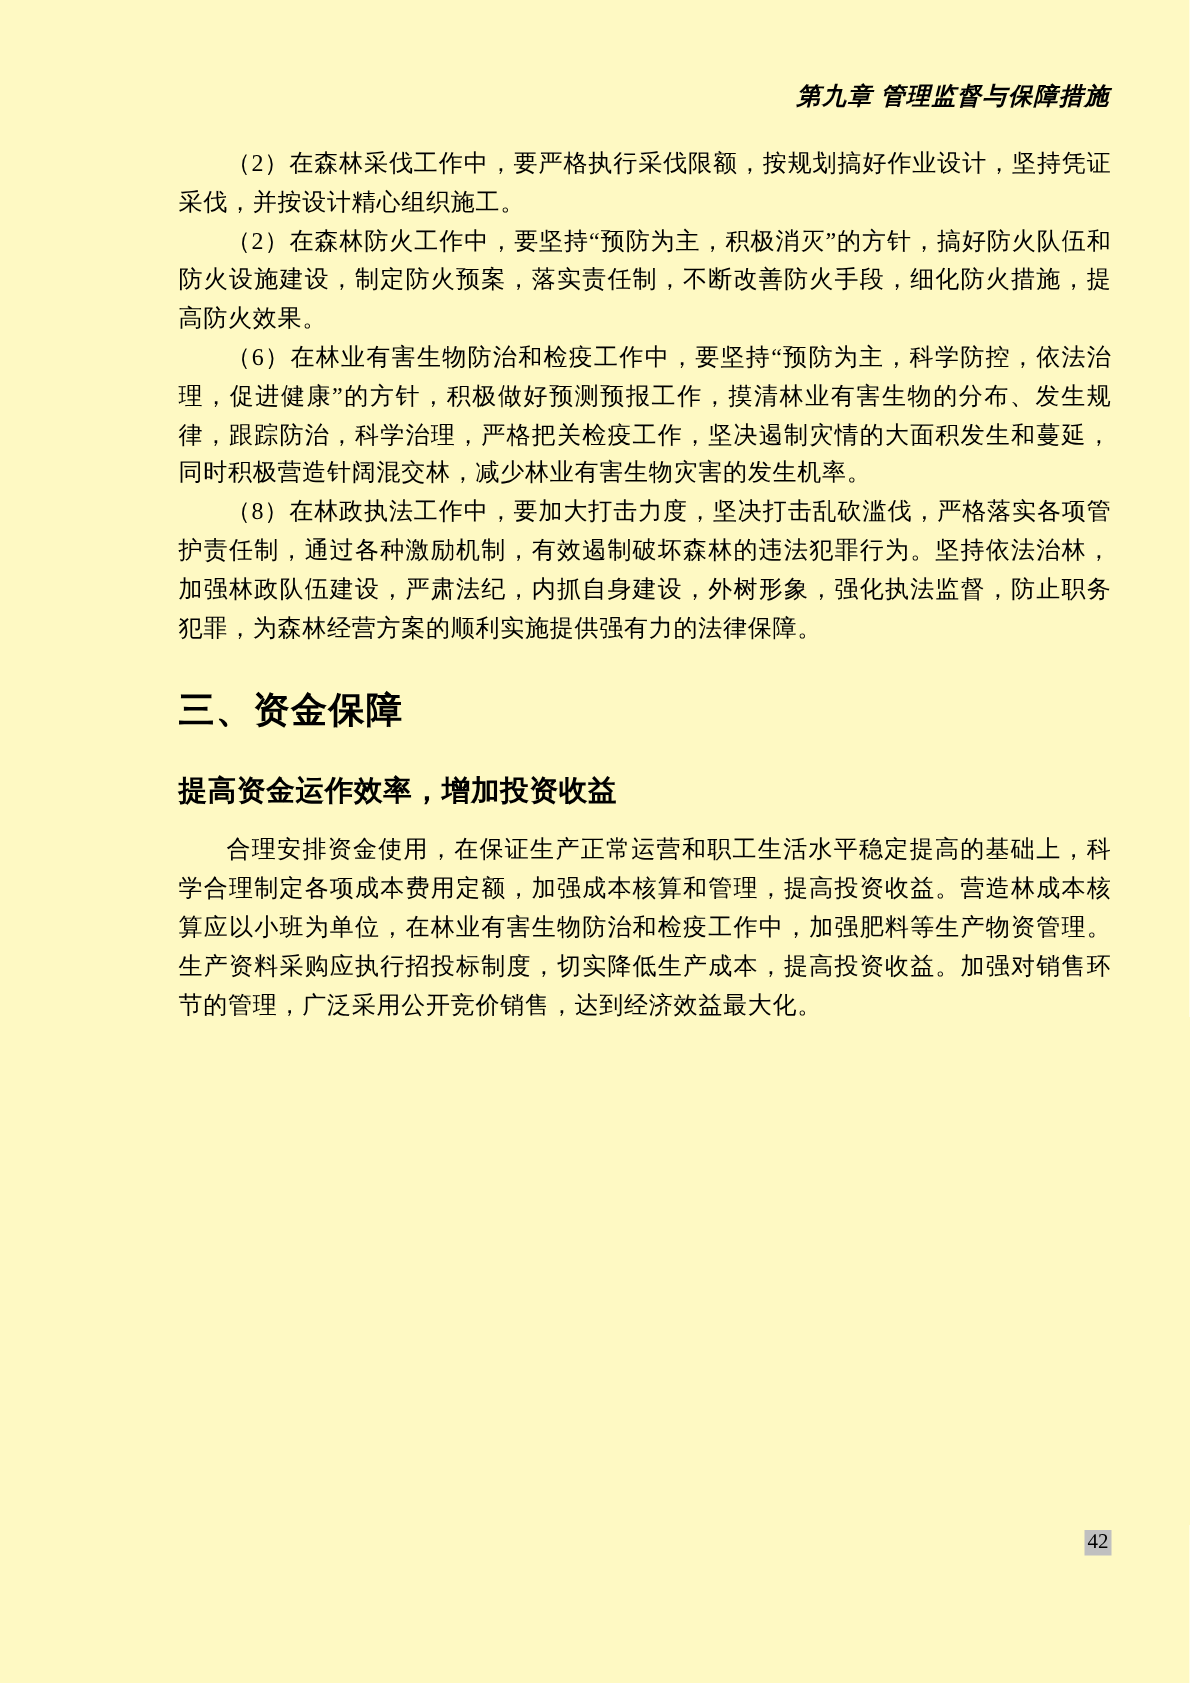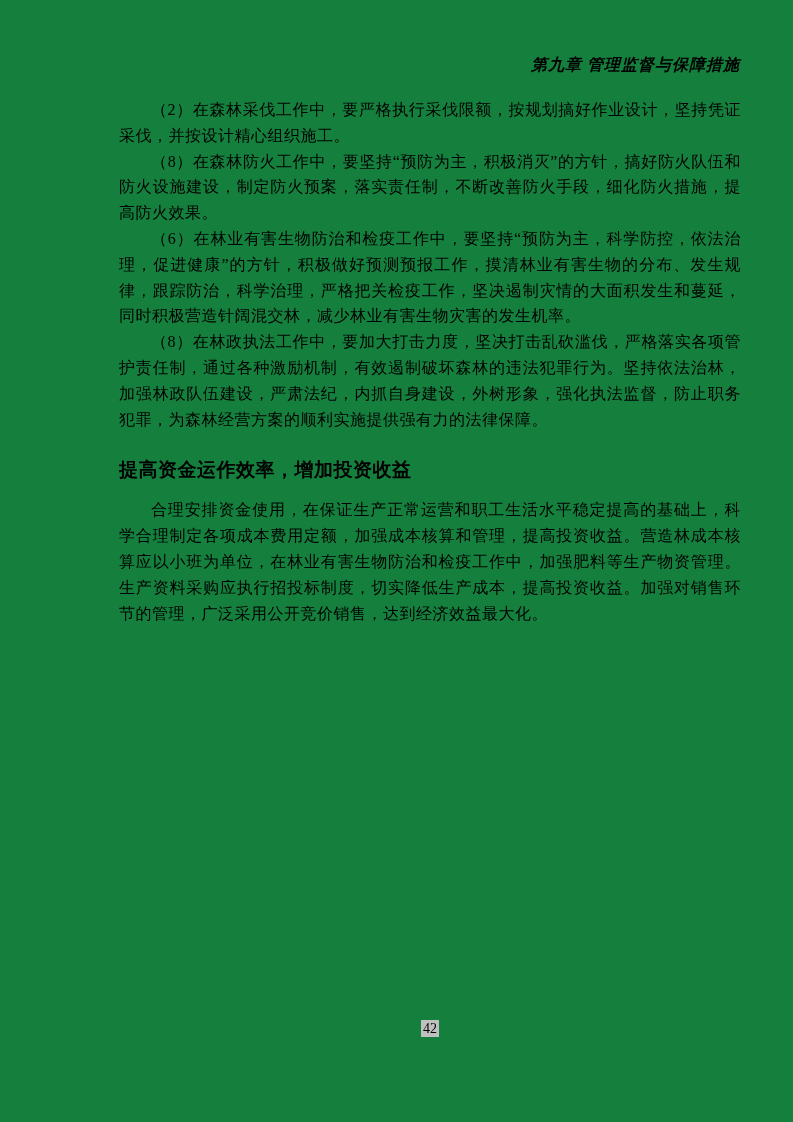--- a/index.html
+++ b/index.html
@@ -2,21 +2,21 @@
 <html><head>
 <meta charset="utf-8">
 <style>
   * { margin: 0; padding: 0; box-sizing: border-box; }
   html, body { background: #ffffff; }
   .page {
     position: relative;
     width: 793px;
     height: 1122px;
     margin: 0 auto;
-    background: #15803d;
+    background: #fef9c3;
     overflow: hidden;
     font-family: "Liberation Serif", "DejaVu Serif", serif;
     color: #000000;
   }
   .running-header {
     margin: 55px 53px 0 119px;
     text-align: right;
     font-size: 16px;
     font-weight: bold;
     font-style: italic;
@@ -49,42 +49,43 @@
     line-height: 26px;
     margin-top: 26px;
     margin-bottom: 13px;
     letter-spacing: 0.5px;
   }
   .page-number {
     position: absolute;
     top: 1020px;
     left: 119px;
     width: 622px;
-    text-align: center;
+    text-align: right;
     font-size: 14px;
     line-height: 18px;
   }
   .page-number .shaded {
     background: #c0c0c0;
     padding: 1px 2px;
   }
 </style>
 </head>
 <body>
 
 <div class="page">
 
   <div class="running-header">第九章 管理监督与保障措施</div>
 
   <div class="body-text">
     <p class="para">（2）在森林采伐工作中，要严格执行采伐限额，按规划搞好作业设计，坚持凭证采伐，并按设计精心组织施工。</p>
-    <p class="para">（8）在森林防火工作中，要坚持“预防为主，积极消灭”的方针，搞好防火队伍和防火设施建设，制定防火预案，落实责任制，不断改善防火手段，细化防火措施，提高防火效果。</p>
+    <p class="para">（2）在森林防火工作中，要坚持“预防为主，积极消灭”的方针，搞好防火队伍和防火设施建设，制定防火预案，落实责任制，不断改善防火手段，细化防火措施，提高防火效果。</p>
     <p class="para">（6）在林业有害生物防治和检疫工作中，要坚持“预防为主，科学防控，依法治理，促进健康”的方针，积极做好预测预报工作，摸清林业有害生物的分布、发生规律，跟踪防治，科学治理，严格把关检疫工作，坚决遏制灾情的大面积发生和蔓延，同时积极营造针阔混交林，减少林业有害生物灾害的发生机率。</p>
     <p class="para">（8）在林政执法工作中，要加大打击力度，坚决打击乱砍滥伐，严格落实各项管护责任制，通过各种激励机制，有效遏制破坏森林的违法犯罪行为。坚持依法治林，加强林政队伍建设，严肃法纪，内抓自身建设，外树形象，强化执法监督，防止职务犯罪，为森林经营方案的顺利实施提供强有力的法律保障。</p>
 
+    <h2 class="section-heading">三、资金保障</h2>
 
     <h3 class="sub-heading">提高资金运作效率，增加投资收益</h3>
 
     <p class="para">合理安排资金使用，在保证生产正常运营和职工生活水平稳定提高的基础上，科学合理制定各项成本费用定额，加强成本核算和管理，提高投资收益。营造林成本核算应以小班为单位，在林业有害生物防治和检疫工作中，加强肥料等生产物资管理。生产资料采购应执行招投标制度，切实降低生产成本，提高投资收益。加强对销售环节的管理，广泛采用公开竞价销售，达到经济效益最大化。</p>
   </div>
 
   <div class="page-number">
     <span class="shaded">42</span>
   </div>
 

